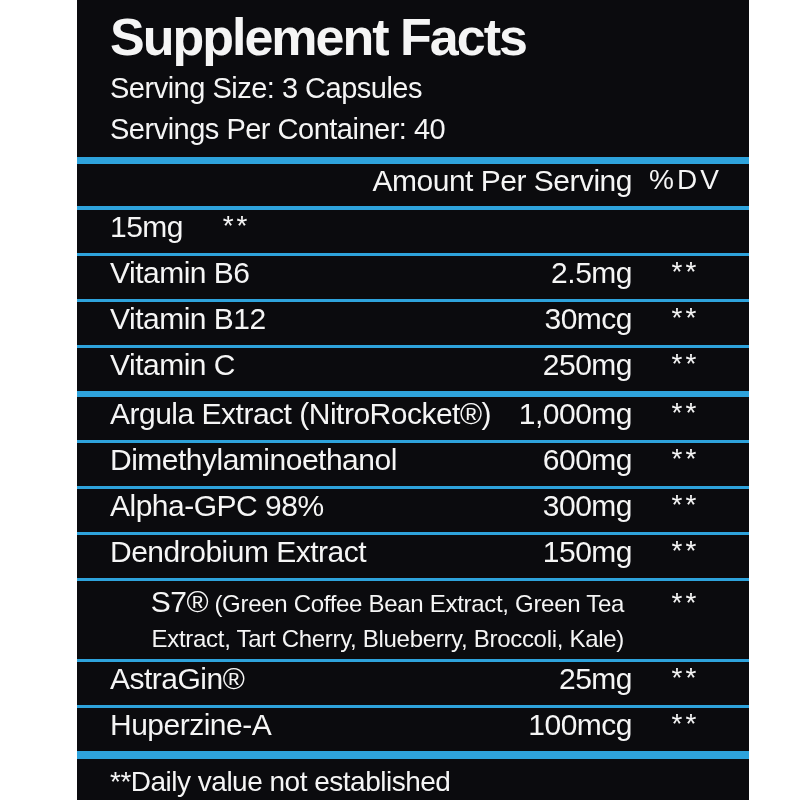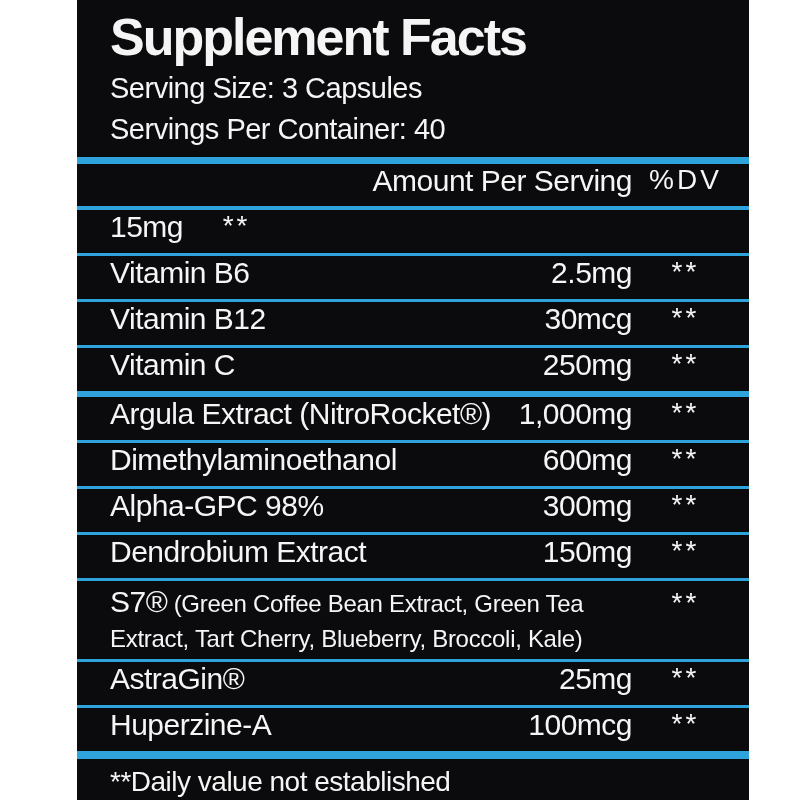--- a/index.html
+++ b/index.html
@@ -25,21 +25,21 @@
     min-height:42px;border-bottom:4px solid var(--accent,#2ea3dc);
     font-size:30px;letter-spacing:-0.5px;
   }
   .name{flex:1;font-size:30px;letter-spacing:-0.5px;line-height:1.1;padding-right:8px;}
   .amount{font-size:30px;letter-spacing:-0.5px;white-space:nowrap;text-align:right;}
   .dv{width:107px;text-align:center;font-size:28px;letter-spacing:3px;white-space:nowrap;}
   .ingredient-row{min-height:43px;border-bottom:3px solid var(--accent,#2ea3dc);}
   .ingredient-row.div-medium{border-bottom-width:6px;}
   .ingredient-row.div-thick{border-bottom-width:8px;}
   .ingredient-row.multiline{align-items:flex-start;padding-top:3px;padding-bottom:4px;}
-  .multiline .name{line-height:1.18;}
+  .multiline .name{line-height:1.18;text-align:right;}
   .multiline .amount,.multiline .dv{padding-top:3px;}
   .detail{font-size:24px;letter-spacing:-0.3px;}
   .footnote{font-size:28px;letter-spacing:-0.5px;padding:7px 20px 0 33px;}
 </style>
 </head>
 <body>
 
 <div class="page" style="background: rgb(255, 255, 255);">
   <div class="panel">
     <div class="head">

